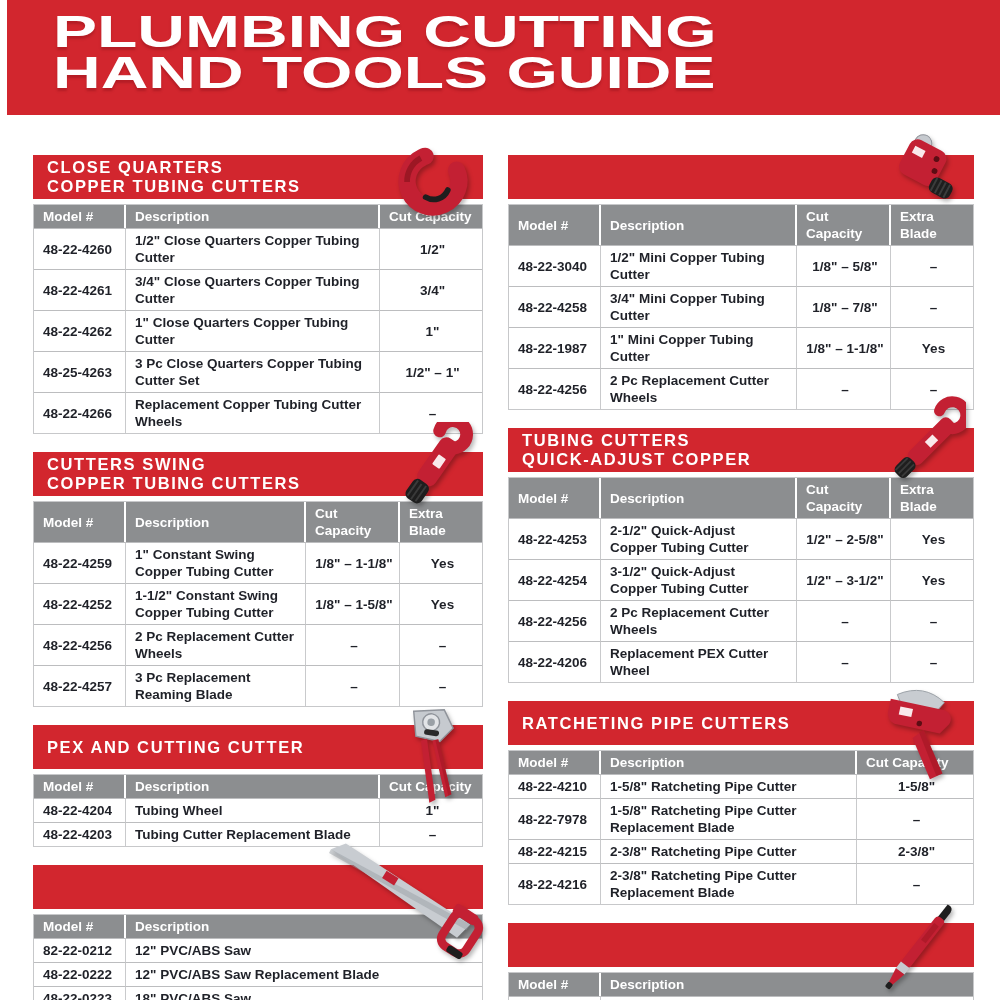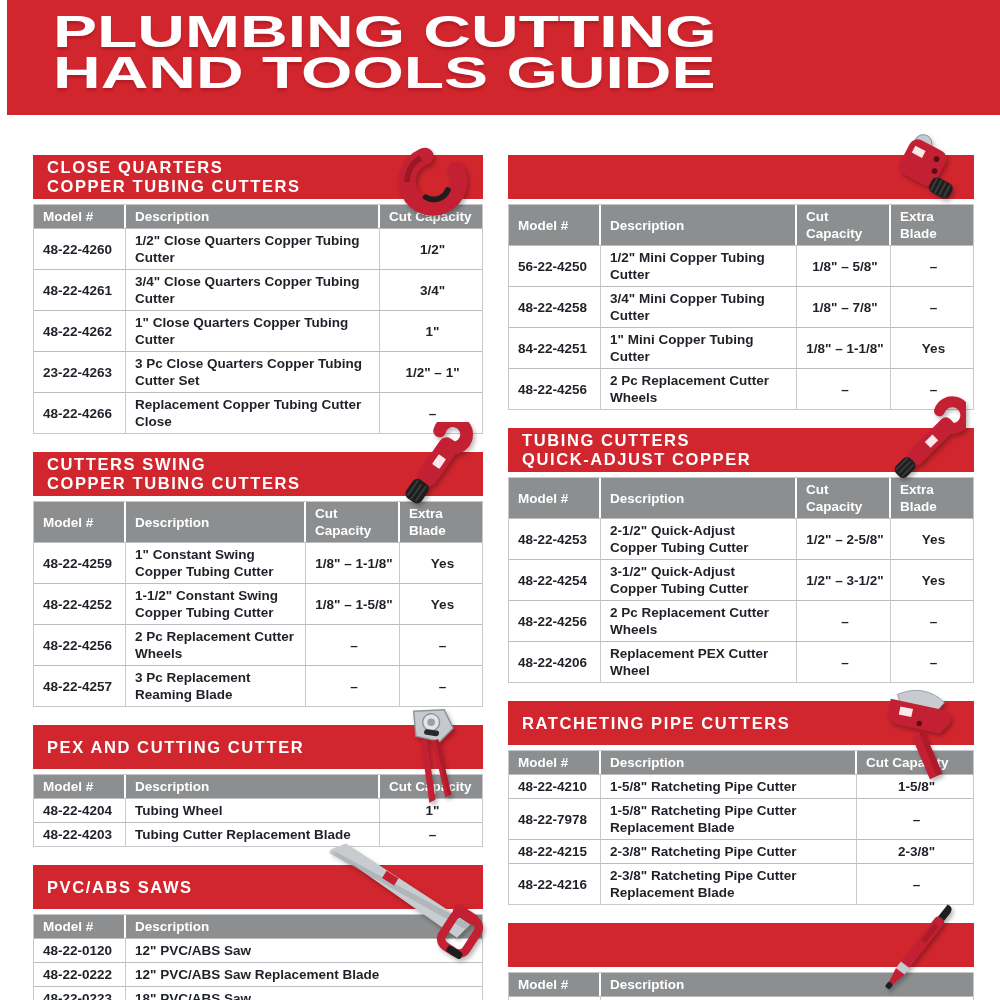--- a/index.html
+++ b/index.html
@@ -120,27 +120,27 @@
             <td>48-22-4261</td>
             <td>3/4" Close Quarters Copper Tubing Cutter</td>
             <td>3/4"</td>
           </tr>
           <tr>
             <td>48-22-4262</td>
             <td>1" Close Quarters Copper Tubing Cutter</td>
             <td>1"</td>
           </tr>
           <tr>
-            <td>23-22-4263</td>
+            <td>48-25-4263</td>
             <td>3 Pc Close Quarters Copper Tubing Cutter Set</td>
             <td>1/2" – 1"</td>
           </tr>
           <tr>
             <td>48-22-4266</td>
-            <td>Replacement Copper Tubing Cutter Close</td>
+            <td>Replacement Copper Tubing Cutter Wheels</td>
             <td>–</td>
           </tr>
         </tbody>
     </table>
   </section>
 
   <section>
     <div class="band">
       <div class="band-title">
         <span>CUTTERS SWING</span>
@@ -243,24 +243,20 @@
             <td>48-22-4203</td>
             <td>Tubing Cutter Replacement Blade</td>
             <td>–</td>
           </tr>
         </tbody>
     </table>
   </section>
 
   <section>
     <div class="band">
-      <div class="band-title">
-        <span>PVC/ABS SAWS</span>
-        <span></span>
-      </div>
       <svg class="tool" style="right:-6px;top:-24px;width:160px;height:118px" viewBox="0 0 170 120">
         <polygon points="2,6 18,0 150,86 136,100" fill="#c8ccd1"></polygon>
         <polygon points="2,6 150,86 146,92 0,10" fill="#9aa0a6" opacity="0.5"></polygon>
         <rect x="58" y="32" width="15" height="9" fill="#c32033" transform="rotate(32 65 36)"></rect>
         <g transform="rotate(33 140 96)">
           <rect x="124" y="76" width="30" height="40" rx="9" fill="none" stroke="#c32033" stroke-width="9"></rect>
           <rect x="119" y="70" width="28" height="12" rx="4" fill="#c32033"></rect>
           <rect x="136" y="112" width="18" height="8" rx="3" fill="#1e1e1e"></rect>
         </g>
       </svg>
@@ -271,21 +267,21 @@
           <col>
         </colgroup>
       <thead>
           <tr>
         <th>Model #</th>
         <th>Description</th>
       </tr>
         </thead>
       <tbody>
           <tr>
-            <td>48-22-0120</td>
+            <td>82-22-0212</td>
             <td>12" PVC/ABS Saw</td>
           </tr>
           <tr>
             <td>48-22-0222</td>
             <td>12" PVC/ABS Saw Replacement Blade</td>
           </tr>
           <tr>
             <td>48-22-0223</td>
             <td>18" PVC/ABS Saw</td>
           </tr>
@@ -321,33 +317,33 @@
       <thead>
           <tr>
         <th>Model #</th>
         <th>Description</th>
         <th>Cut Capacity</th>
         <th>Extra Blade</th>
       </tr>
         </thead>
       <tbody>
           <tr>
-            <td>56-22-4250</td>
+            <td>48-22-3040</td>
             <td>1/2" Mini Copper Tubing Cutter</td>
             <td>1/8" – 5/8"</td>
             <td>–</td>
           </tr>
           <tr>
             <td>48-22-4258</td>
             <td>3/4" Mini Copper Tubing Cutter</td>
             <td>1/8" – 7/8"</td>
             <td>–</td>
           </tr>
           <tr>
-            <td>84-22-4251</td>
+            <td>48-22-1987</td>
             <td>1" Mini Copper Tubing Cutter</td>
             <td>1/8" – 1-1/8"</td>
             <td>Yes</td>
           </tr>
           <tr>
             <td>48-22-4256</td>
             <td>2 Pc Replacement Cutter Wheels</td>
             <td>–</td>
             <td>–</td>
           </tr>

